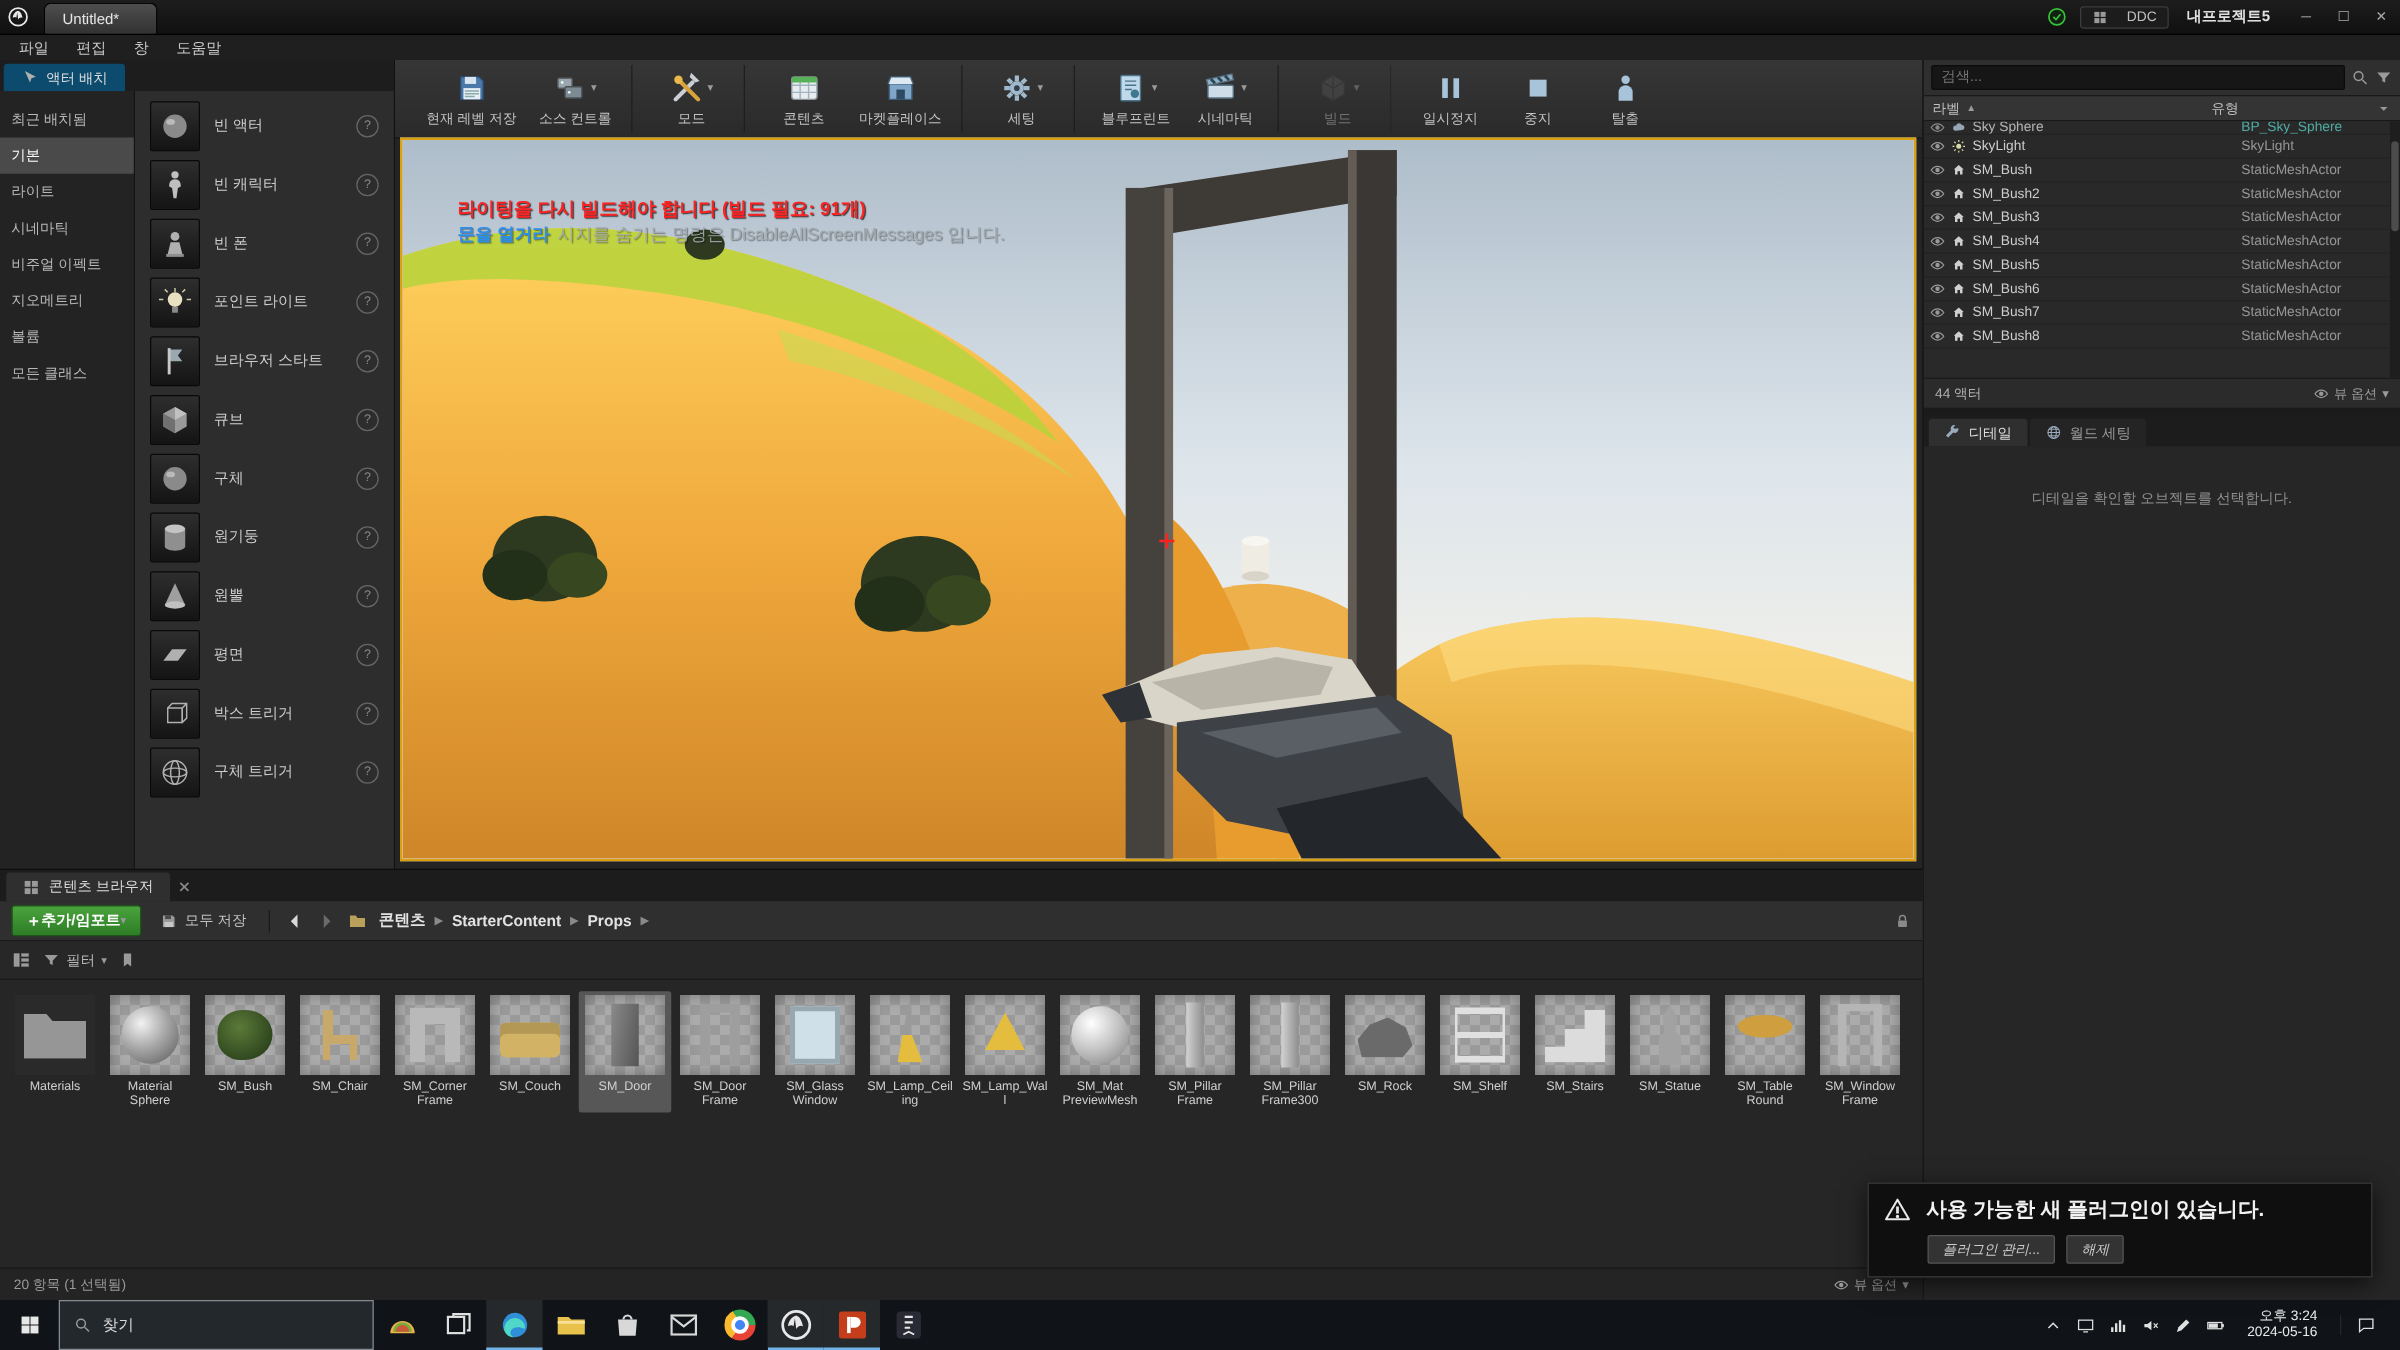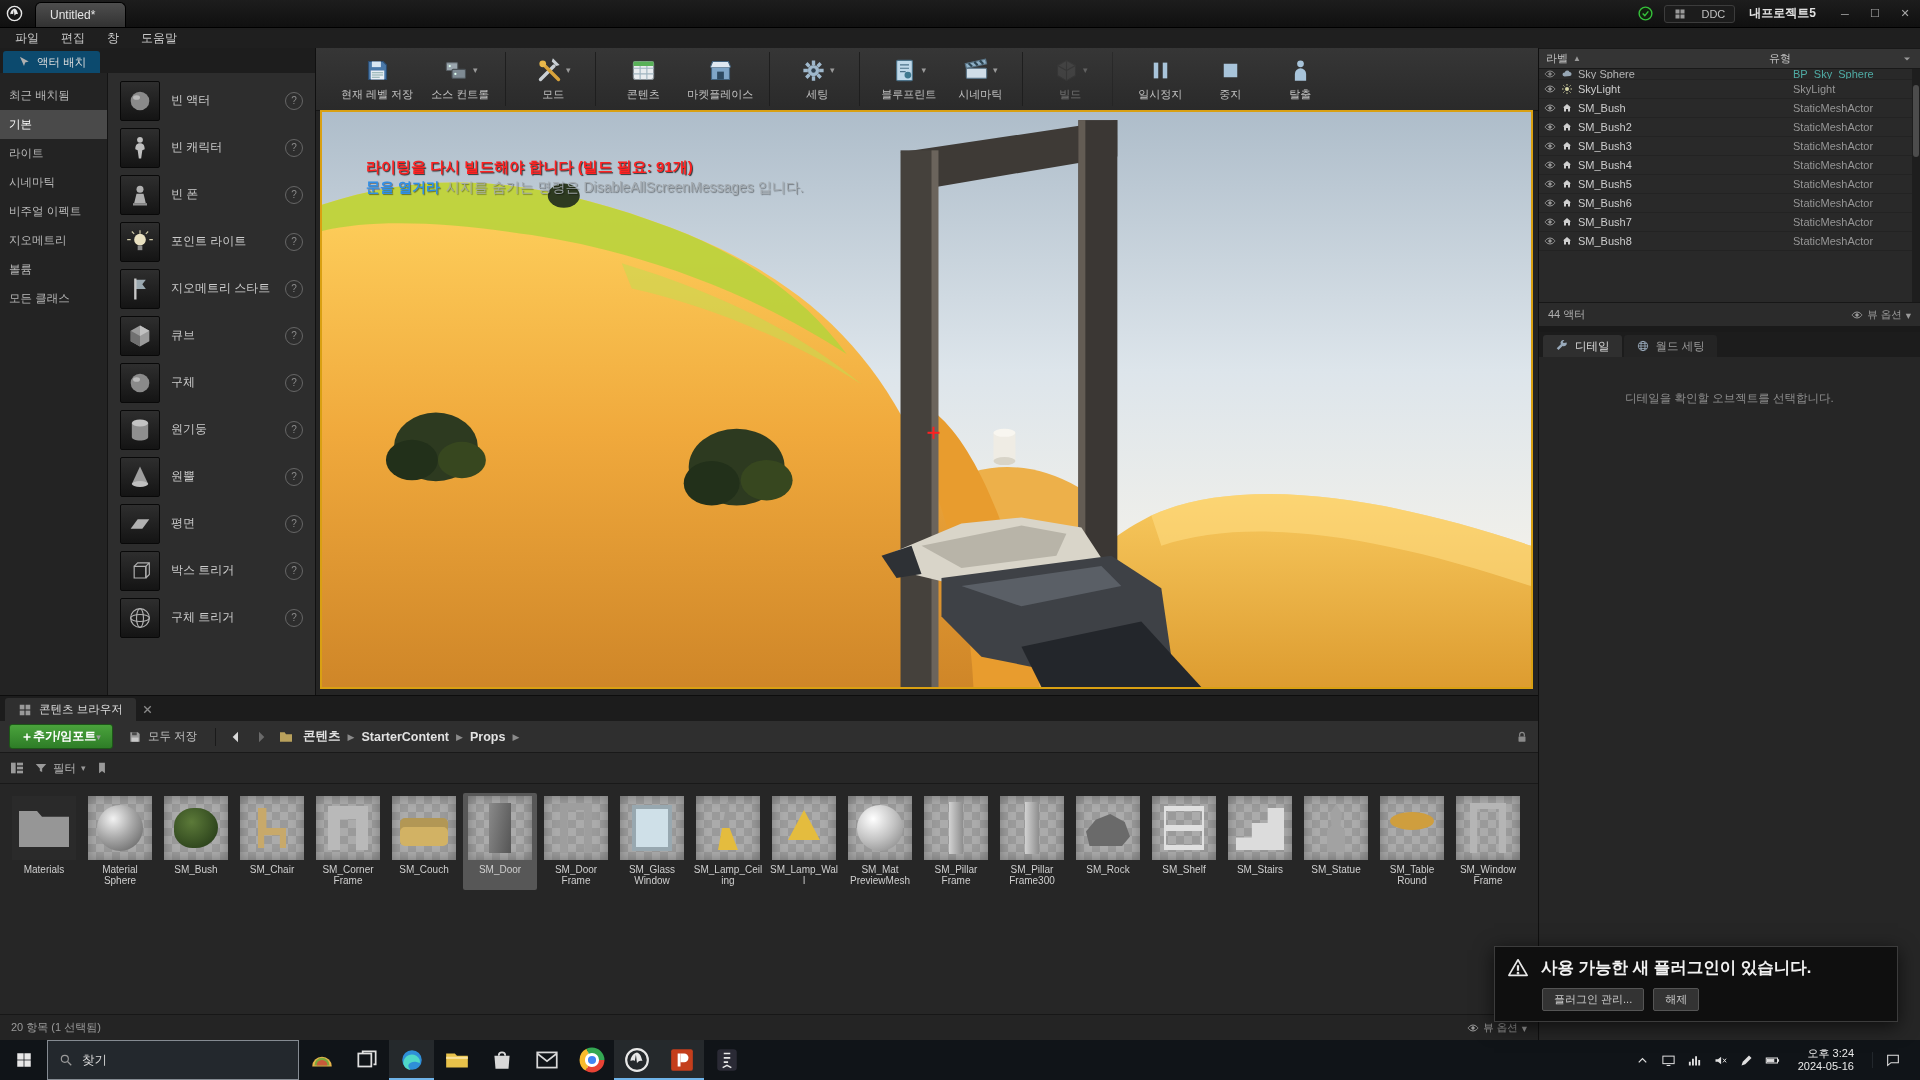--- a/index.html
+++ b/index.html
@@ -127,21 +127,21 @@
   .thumb.stairs::after{left:8px;top:12px;width:48px;height:42px;background:#dcdcdc;clip-path:polygon(0 100%,0 70%,33% 70%,33% 36%,66% 36%,66% 0,100% 0,100% 100%);}
   .thumb.statue::after{left:17px;top:8px;width:30px;height:48px;background:#a2a2a2;clip-path:polygon(20% 100%,20% 55%,35% 45%,30% 20%,50% 0,70% 20%,65% 45%,80% 55%,80% 100%);}
   .thumb.tableround::after{left:10px;top:16px;width:44px;height:18px;border-radius:50%;background:#cf9e3e;box-shadow:18px 24px 0 -16px #9a7830;}
   .thumb.winframe::after{left:14px;top:7px;width:36px;height:50px;background:#b5b5b5;clip-path:polygon(0 0,100% 0,100% 100%,80% 100%,80% 12%,20% 12%,20% 100%,0 100%);}
   .cb-status{margin-top:auto;height:25px;display:flex;align-items:center;justify-content:space-between;padding:0 11px;font-size:11px;color:#9a9a9a;background:#242424;border-top:1px solid #171717;}
 
   
   .notification{position:absolute;right:22px;bottom:58px;width:404px;background:#0f0f0f;border:1px solid #3c3c3c;box-shadow:0 4px 18px rgba(0,0,0,.65);padding:10px 14px 10px 12px;z-index:6;box-sizing:border-box;}
   .notif-row{display:flex;align-items:center;gap:12px;}
   .notif-text{font-size:16.5px;font-weight:bold;color:#f2f2f2;}
-  .notif-btns{display:flex;gap:9px;margin:9px 0 0 35px;}
+  .notif-btns{display:flex;gap:9px;margin:9px 0 0 35px;font-style:italic;}
   .notif-btn{background:#333;border:1px solid #555;border-radius:2px;color:#ccc;font-size:11px;padding:3px 11px;}
 
   
   .taskbar{position:absolute;left:0;right:0;bottom:0;height:40px;background:#101418;display:flex;align-items:stretch;z-index:4;}
   .start{width:47px;display:flex;align-items:center;justify-content:center;}
   .tbar-search{width:252px;background:#23282d;border:1px solid #858b92;display:flex;align-items:center;gap:9px;padding:0 11px;font-size:12.5px;color:#dadada;box-sizing:border-box;}
   .tb-app{width:45px;display:flex;align-items:center;justify-content:center;}
   .tb-app.active{background:rgba(255,255,255,.09);box-shadow:inset 0 -2px 0 #6fb3e8;}
   .tb-flex{flex:1;}
   .tray{display:flex;align-items:center;gap:11px;padding:0 7px;}
@@ -266,21 +266,21 @@
             <span class="lp-label">포인트 라이트</span>
             <span class="lp-help">?</span>
           </div>
           <div class="lp-item">
             <span class="lp-thumb" data-icon="player-start-icon">
               <svg viewBox="0 0 24 24">
                 <path d="M8 21V4h9l-3 4 3 4H8" fill="#9aa8b0"></path>
                 <rect x="7" y="3" width="2" height="18" fill="#c8c8c8"></rect>
               </svg>
             </span>
-            <span class="lp-label">지오메트리 스타트</span>
+            <span class="lp-label">브라우저 스타트</span>
             <span class="lp-help">?</span>
           </div>
           <div class="lp-item">
             <span class="lp-thumb" data-icon="cube-icon">
               <svg viewBox="0 0 24 24">
                 <path d="M12 3l8 4.5v9L12 21l-8-4.5v-9z" fill="#9a9a9a"></path>
                 <path d="M12 3v9l8-4.5z" fill="#c0c0c0"></path>
                 <path d="M12 12v9l-8-4.5v-9z" fill="#707070"></path>
               </svg>
             </span>
@@ -575,20 +575,34 @@
       <div class="vp-warning">라이팅을 다시 빌드해야 합니다 (빌드 필요: 91개)</div>
       <div class="vp-line2">
         <span class="vp-blue">문을 열거라</span>
         <span class="vp-gray">시지를 숨기는 명령은 DisableAllScreenMessages 입니다.</span>
       </div>
     </div>
   </div>
 
   <div class="right-panel">
     <div class="outliner">
+      <div class="ol-search">
+        <input placeholder="검색..." style="">
+        <span class="i14" data-icon="search-icon">
+            <svg viewBox="0 0 24 24" fill="none" stroke="#9a9a9a" stroke-width="2">
+              <circle cx="10" cy="10" r="6"></circle>
+              <path d="M15 15l6 6"></path>
+            </svg>
+          </span>
+        <span class="i14" data-icon="funnel-icon">
+            <svg viewBox="0 0 24 24" fill="#9a9a9a">
+              <path d="M3 5h18l-7 8v6l-4-2v-4z"></path>
+            </svg>
+          </span>
+      </div>
       <div class="ol-header">
         <span class="ol-h-label">
           <span>라벨</span>
           <span class="sort">▲</span>
         </span>
         <span class="ol-h-type">유형</span>
         <span class="i12" data-icon="chevron-down-icon">
             <svg viewBox="0 0 24 24" fill="#9a9a9a">
               <path d="M6 9l6 6 6-6z"></path>
             </svg>

